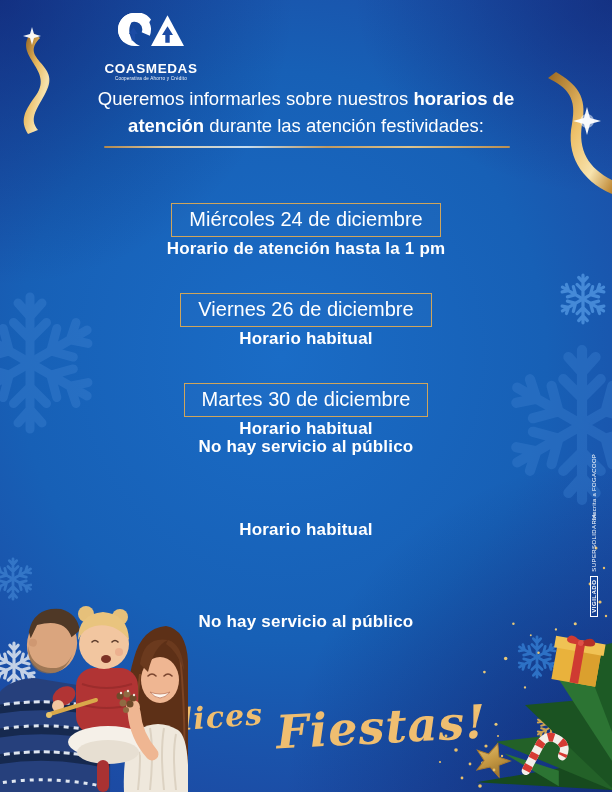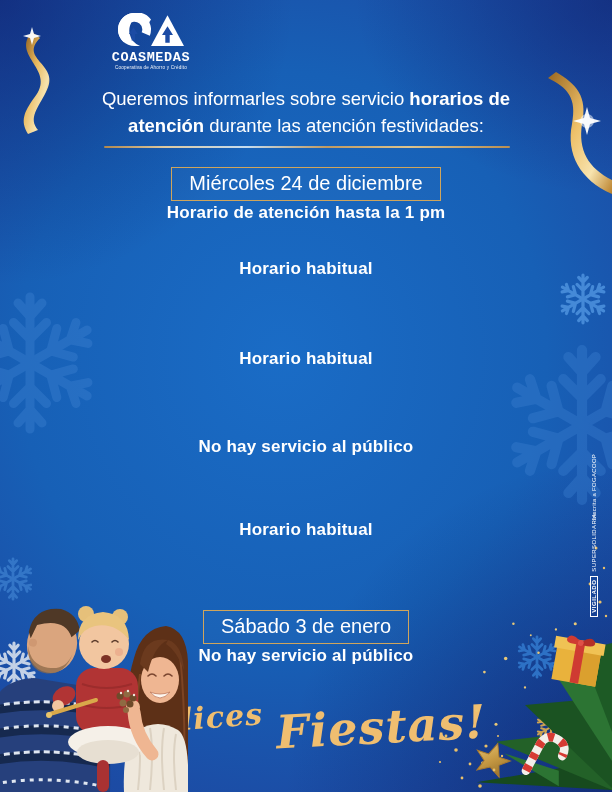--- a/index.html
+++ b/index.html
@@ -9,38 +9,38 @@
     background:
       radial-gradient(140% 110% at 100% 100%, rgba(9,26,92,.55) 0%, rgba(9,26,92,0) 38%),
       radial-gradient(120% 90% at 0% 0%, rgba(10,22,96,.50) 0%, rgba(10,22,96,0) 40%),
       radial-gradient(120% 70% at 100% 0%, rgba(10,22,96,.45) 0%, rgba(10,22,96,0) 35%),
       radial-gradient(90% 75% at 46% 45%, #1a6cc6 0%, #1760b6 48%, #1c4ba4 78%, #1f4398 100%);
   }
   svg.abs{position:absolute;}
   .snow{position:absolute;}
   
   .logo{position:absolute;left:98px;top:13px;width:106px;text-align:center;line-height:1.1;}
-  .logo-name{font-weight:bold;font-size:13.5px;letter-spacing:.6px;margin-top:1px;font-family:Liberation Mono, monospace;}
+  .logo-name{font-weight:bold;font-size:13.5px;letter-spacing:.6px;margin-top:12px;}
   .logo-tag{font-size:4.6px;letter-spacing:.2px;opacity:.95;}
   .title{position:absolute;left:234px;top:27px;white-space:nowrap;}
   .title .tb{font-weight:800;font-size:28px;letter-spacing:.2px;}
   .title .tl{font-weight:400;font-size:27px;margin-left:8px;}
   
   .intro{position:absolute;left:66px;top:86px;width:480px;text-align:center;
          font-size:18.5px;line-height:1.45;}
   .intro b{font-weight:bold;}
   .divider{position:absolute;left:104px;top:146px;width:406px;height:2px;border-radius:1px;
     background:linear-gradient(90deg,#b98b4a 0%,#e7cfa0 15%,#cfe3f2 35%,#c99d5c 55%,#e3c astronom 0) ;
     background:linear-gradient(90deg,#b98b4a 0%,#e7cfa0 15%,#cfe3f2 35%,#c99d5c 55%,#e6c98c 75%,#c1924e 100%);
     opacity:.95;}
   
   .sch{position:absolute;left:0;width:100%;text-align:center;}
   .g1{top:167px}.g2{top:257px}.g3{top:347px}.g4{top:435px}.g5{top:518px}.g6{top:610px}
   .date-box{display:inline-block;border:1.5px solid #cfa55c;padding:2px 17px 4px;
-            font-size:20px;line-height:1.3;color:#fff;background:rgba(255,255,255,0.02);}
+            font-size:20px;line-height:1.3;color:#fff;background:rgba(255,255,255,0.02);margin-top:36px;}
   .note{margin-top:2px;font-weight:bold;font-size:17px;letter-spacing:.2px;}
   
   .closing{position:absolute;top:700px;left:0;width:100%;text-align:center;color:#efbe70;
            font-family:"DejaVu Serif",serif;font-style:italic;white-space:nowrap;}
   .closing .w1{display:inline-block;font-size:30px;font-weight:600;letter-spacing:1px;
                transform:rotate(-4deg);vertical-align:14px;}
   .closing .w2{display:inline-block;font-size:46px;font-weight:700;letter-spacing:1px;
                margin-left:8px;transform:rotate(-3deg);}
   
   .vt{position:absolute;width:120px;text-align:center;transform:rotate(-90deg);
@@ -129,42 +129,43 @@
         <path d="M45,12 l-5,8 h3 v7 h4 v-7 h3 Z" fill="#1c4ba4"></path>
         <path d="M14,13 l-4,6 h2.4 v6 h3.2 v-6 h2.4 Z" fill="#1c4ba4"></path>
       </g>
     </svg>
     <div class="logo-name">COASMEDAS</div>
     <div class="logo-tag">Cooperativa de Ahorro y Crédito</div>
   </div>
 
 
   <div class="intro">
-    <span>Queremos informarles sobre servicio </span><b>horarios de atención</b><span> durante las atención festividades:</span>
+    <span>Queremos informarles sobre nuestros </span><b>horarios de atención</b><span> durante las atención festividades:</span>
   </div>
   <div class="divider"></div>
 
   <div class="sch g1">
     <div class="date-box"><span>Miércoles 24 de diciembre</span></div>
     <div class="note">Horario de atención hasta la 1 pm</div>
   </div>
   <div class="sch g2">
+    <div class="date-box"><span>Viernes 26 de diciembre</span></div>
     <div class="note">Horario habitual</div>
   </div>
   <div class="sch g3">
+    <div class="date-box"><span>Martes 30 de diciembre</span></div>
     <div class="note">Horario habitual</div>
   </div>
   <div class="sch g4">
     <div class="note">No hay servicio al público</div>
   </div>
   <div class="sch g5">
     <div class="note">Horario habitual</div>
   </div>
   <div class="sch g6">
-    <div class="date-box"><span>Sábado 3 de enero</span></div>
     <div class="note">No hay servicio al público</div>
   </div>
 
   <div class="closing">
     <span class="w1">¡Felices</span>
     <span class="w2">Fiestas!</span>
   </div>
 
   <svg class="abs" style="left:0;bottom:0;width:188px;height:208px" viewBox="0 0 188 208">
     <defs>

